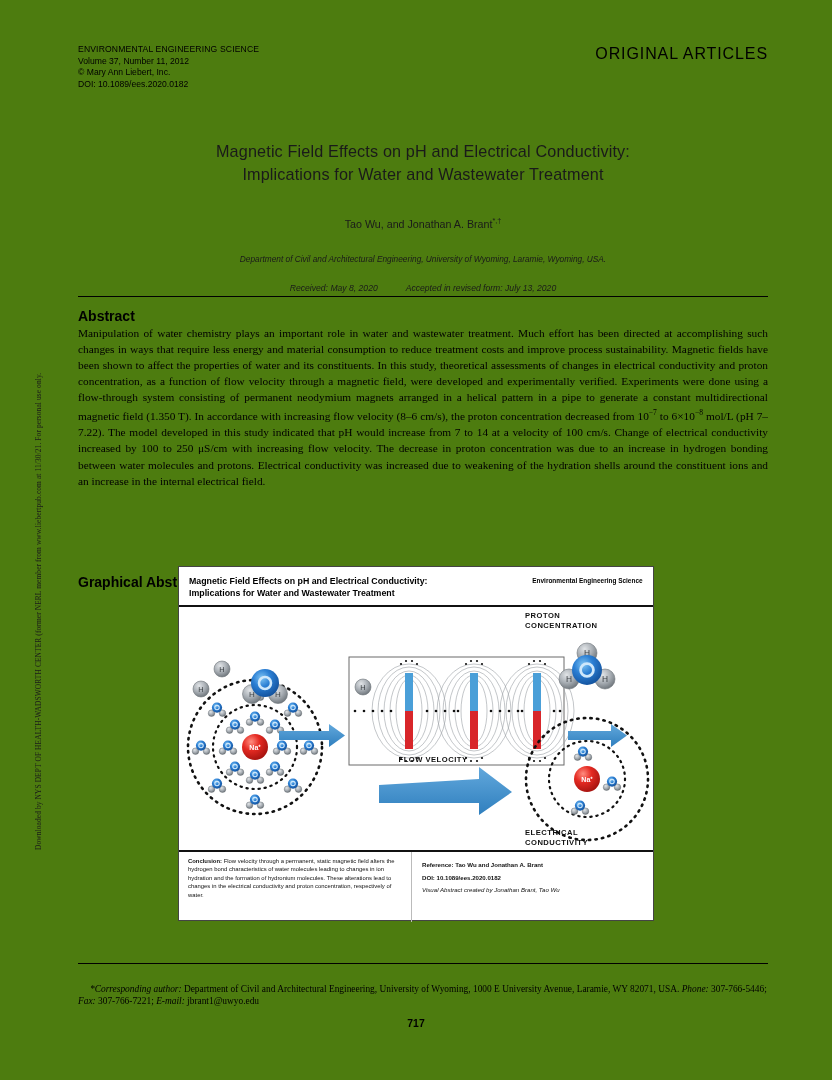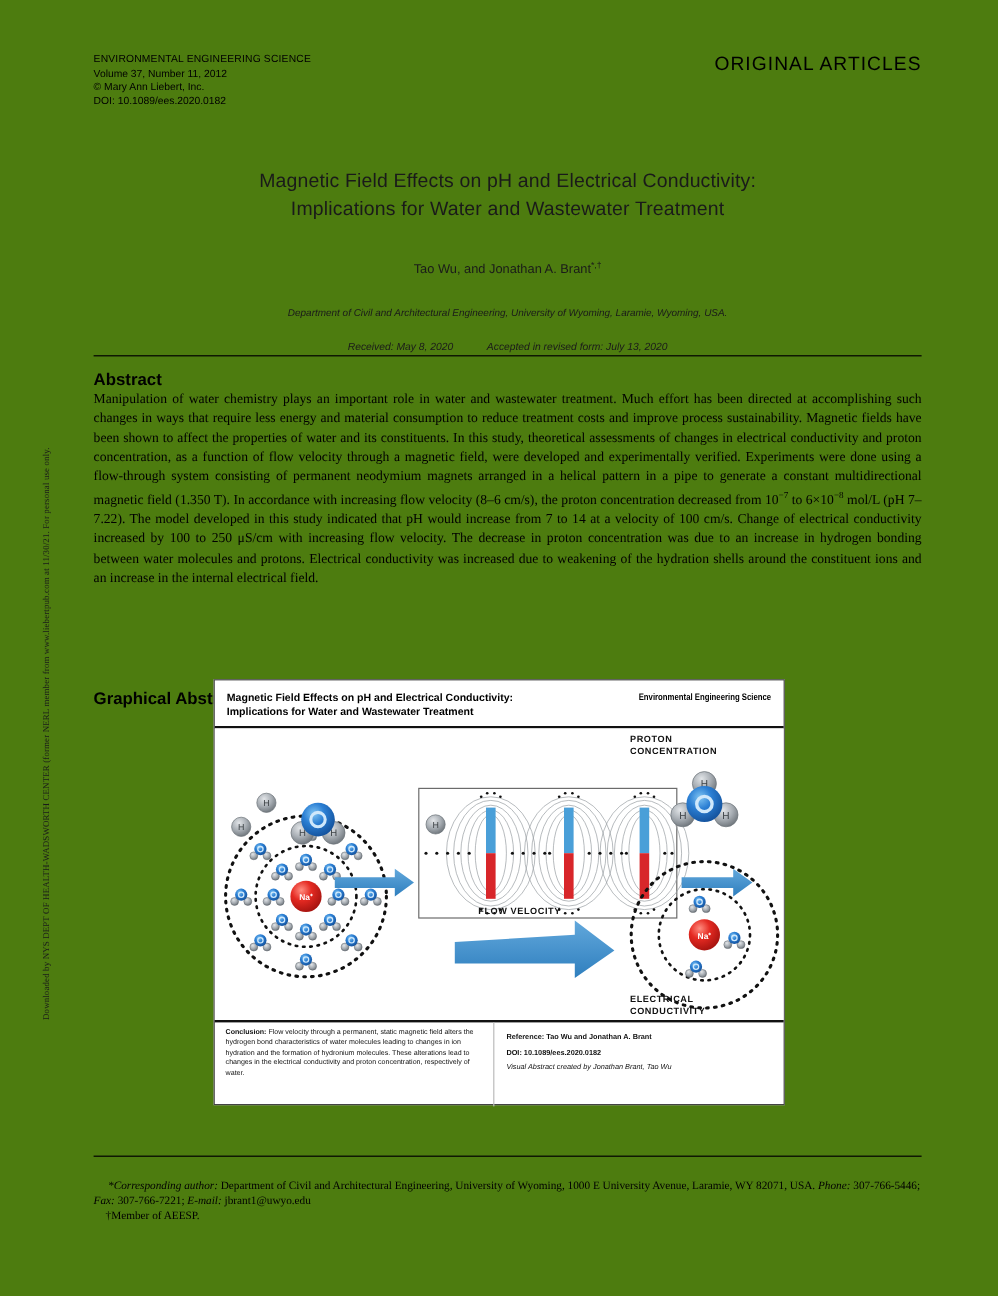--- a/index.html
+++ b/index.html
@@ -574,17 +574,17 @@
         <div class="credit">Visual Abstract created by Jonathan Brant, Tao Wu</div>
       </div>
     </div>
   </div>
 
 
   <div class="rule rule-keywords"></div>
 
   <div class="footnotes">
     <div class="fn-1"><span class="it">*Corresponding author:</span><span> Department of Civil and Architectural Engineering, University of Wyoming, 1000 E University Avenue, Laramie, WY 82071, USA. </span><span class="it">Phone:</span><span> 307-766-5446; </span><span class="it">Fax:</span><span> 307-766-7221; </span><span class="it">E-mail:</span><span> jbrant1@uwyo.edu</span></div>
-    <div class="fn-2">†Member of AEESP.</div>
   </div>
 
+  <div class="page-number">717</div>
 
 </div>
 
 </body></html>

